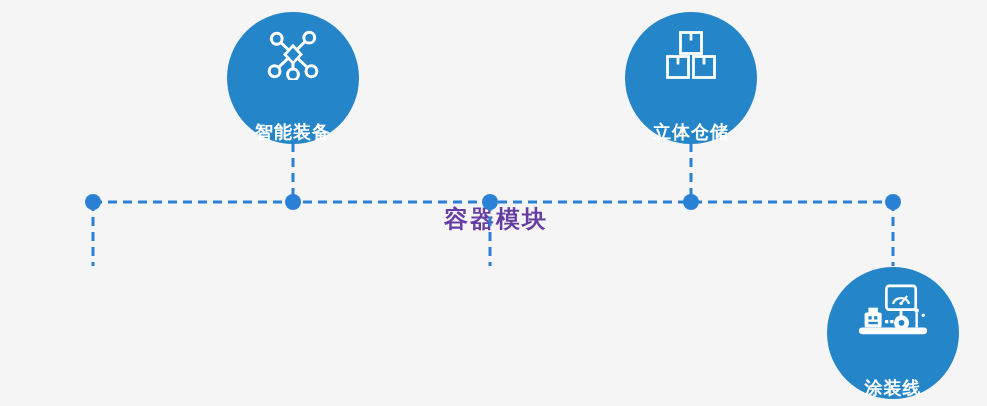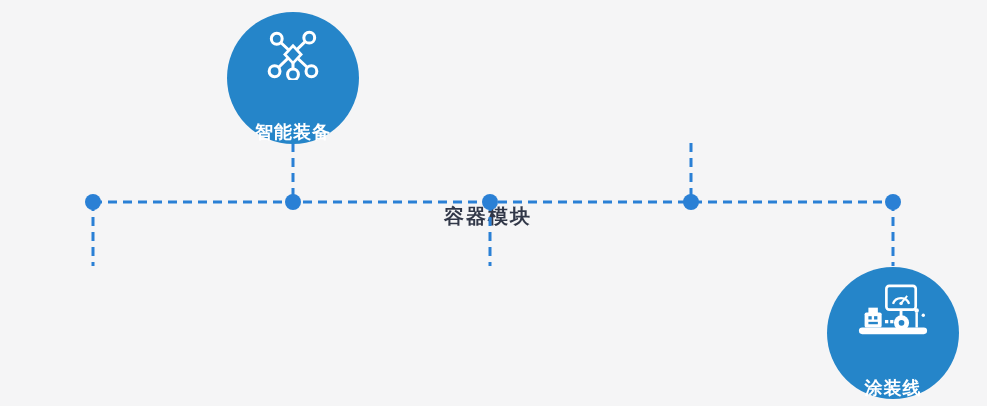--- a/index.html
+++ b/index.html
@@ -17,24 +17,24 @@
   .connectors {
     position: absolute;
     left: 0; top: 0;
     z-index: 1;
   }
   .watermark {
     position: absolute;
     left: 444px;
     top: 203px;
     z-index: 0;
-    font-size: 20px;
+    font-size: 24px;
     font-weight: bold;
     letter-spacing: 2px;
-    color: #0f172a;
+    color: #4c1d95;
     opacity: 0.85;
     user-select: none;
   }
   .node {
     position: absolute;
     width: 132px;
     height: 132px;
     border-radius: 50%;
     background: #2585c9;
     display: flex;
@@ -102,20 +102,33 @@
           <circle cx="39" cy="7" r="5"></circle>
           <circle cx="7" cy="38" r="5"></circle>
           <circle cx="24" cy="41" r="5"></circle>
           <circle cx="41" cy="38" r="5"></circle>
         </g>
       </svg>
     </span>
     <span class="label">智能装备</span>
   </div>
 
+  <div class="node node-warehouse">
+    <span class="icon">
+      <svg viewBox="0 0 50 48" width="50" height="48">
+        <g fill="none" stroke="#fff" stroke-width="2.8">
+          <rect x="14.5" y="1.5" width="21" height="21"></rect>
+          <rect x="1.5" y="25.5" width="21" height="21"></rect>
+          <rect x="27.5" y="25.5" width="21" height="21"></rect>
+          <path d="M25,1.5 V9.5 M12,25.5 V33.5 M38,25.5 V33.5"></path>
+        </g>
+      </svg>
+    </span>
+    <span class="label">立体仓储</span>
+  </div>
 
 
 
   <div class="node node-paint">
     <span class="icon">
       <svg viewBox="0 0 76 56" width="72" height="53">
         <rect x="2" y="46" width="72" height="7" rx="3.5" fill="#fff"></rect>
         <rect x="31" y="2" width="31" height="25" rx="3" fill="none" stroke="#fff" stroke-width="2.8"></rect>
         <path d="M38,21 A 9,9 0 0 1 55,21" fill="none" stroke="#fff" stroke-width="2.4"></path>
         <path d="M46.5,20.5 L53,12.5" stroke="#fff" stroke-width="2" fill="none"></path>

